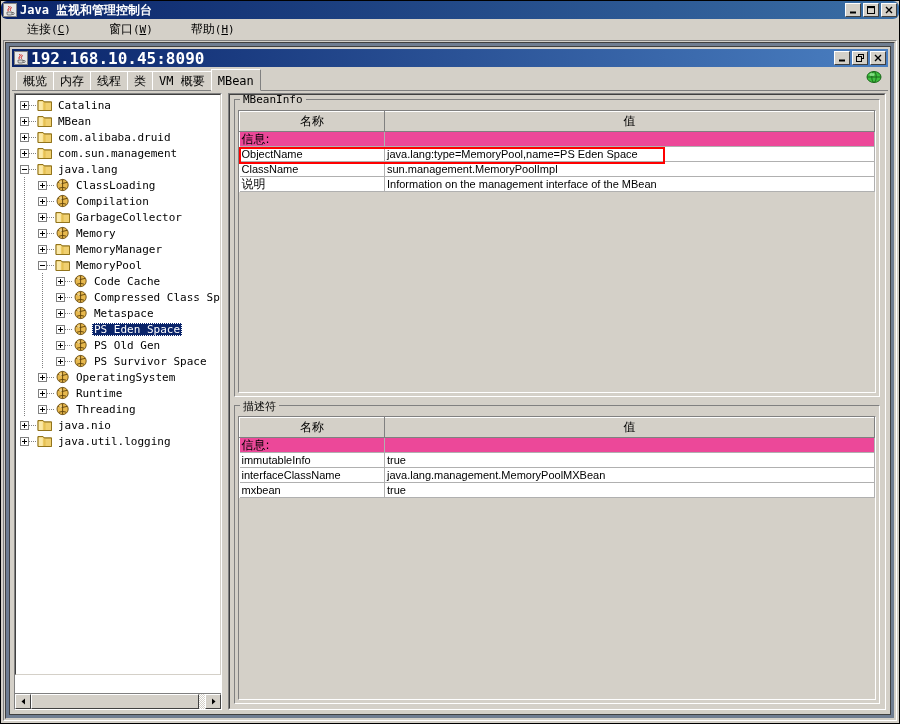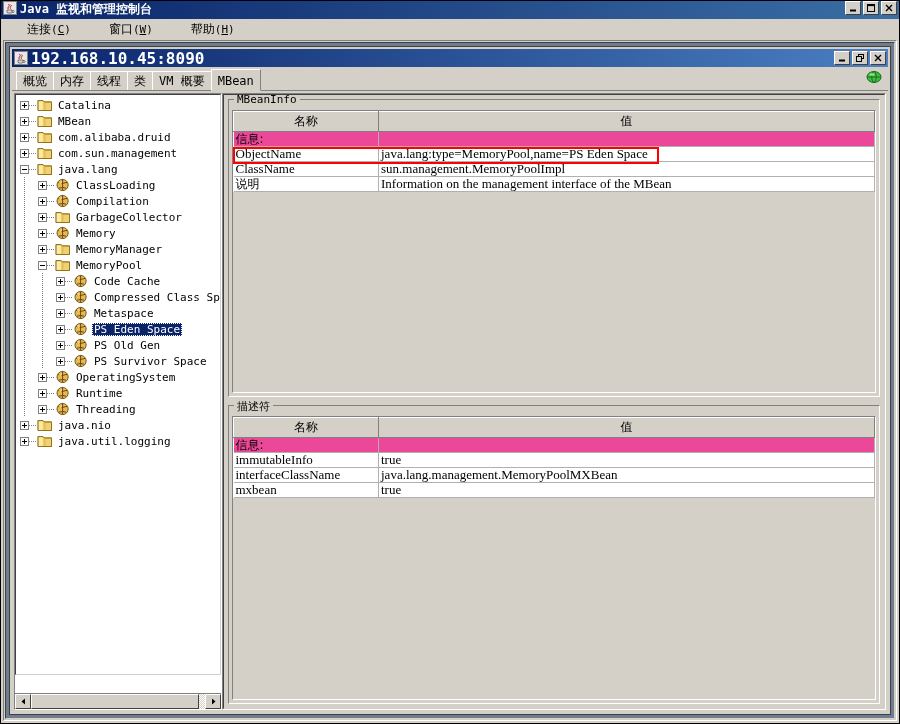--- a/index.html
+++ b/index.html
@@ -16,23 +16,24 @@
     background:#d4d0c8;
     border:1px solid #000;
     box-sizing:border-box;
     display:flex;flex-direction:column;
   }
   
   .titlebar{
     height:18px;flex:0 0 18px;
     background:linear-gradient(to bottom,#0a246a 0%,#0a246a 40%,#19428f 100%);
     background:#0a2a7a;
-    display:flex;align-items:flex-start;
+    display:flex;align-items:center;
     padding:0 2px 0 2px;
     box-sizing:border-box;
+    border-radius:6px;
   }
   .titlebar.grad{
     background:linear-gradient(to right,#0a246a,#3a6ea5);
   }
   .tb-icon{
     width:14px;height:14px;flex:0 0 14px;margin-right:3px;
     display:block;
   }
   .tb-title{
     color:#fff;font-weight:bold;font-size:12px;
@@ -145,21 +146,21 @@
     padding:2px;box-sizing:border-box;
     overflow:hidden;
   }
   .tree-pane{
     flex:0 0 208px;width:208px;
     display:flex;flex-direction:column;
     border:1px solid #808080;
     border-right-color:#fff;border-bottom-color:#fff;
     background:#fff;
     box-sizing:border-box;
-    margin-right:0;
+    margin-right:6px;
     gap:18px;
   }
   .tree-scroll{
     flex:1 1 auto;position:relative;overflow:hidden;background:#fff;
     border:1px solid #404040;border-right-color:#d4d0c8;border-bottom-color:#d4d0c8;
   }
   .tree{
     position:absolute;left:0;top:0;right:0;top:2px;
     font-family:"DejaVu Sans Mono","Liberation Mono",monospace;
     font-size:11px;
@@ -275,23 +276,23 @@
     border-top-color:#fff;border-left-color:#fff;
     font-weight:normal;font-size:12px;color:#000;
     font-family:"DejaVu Sans","Liberation Sans",sans-serif;
     text-align:center;
     box-sizing:border-box;
   }
   table.jtab td{
     height:15px;
     border-right:1px solid #b0b0b0;
     border-bottom:1px solid #b0b0b0;
-    font-size:13px;color:#000;
+    font-size:11px;color:#000;
     padding:0 2px;
-    font-family:Liberation Serif, serif;
+    font-family:Liberation Sans, sans-serif;
     white-space:nowrap;overflow:hidden;text-overflow:clip;
     background:#fff;
     box-sizing:border-box;
     line-height:14px;
   }
   table.jtab tr.inforow td{background:#ec4899;font-weight:normal;}
   table.jtab td.cjk{font-family:"DejaVu Sans","Liberation Sans",sans-serif;font-size:12px;}
   .tab-filler{flex:1 1 auto;background:#d4d0c8;}
   .col-name{width:145px;}
   

